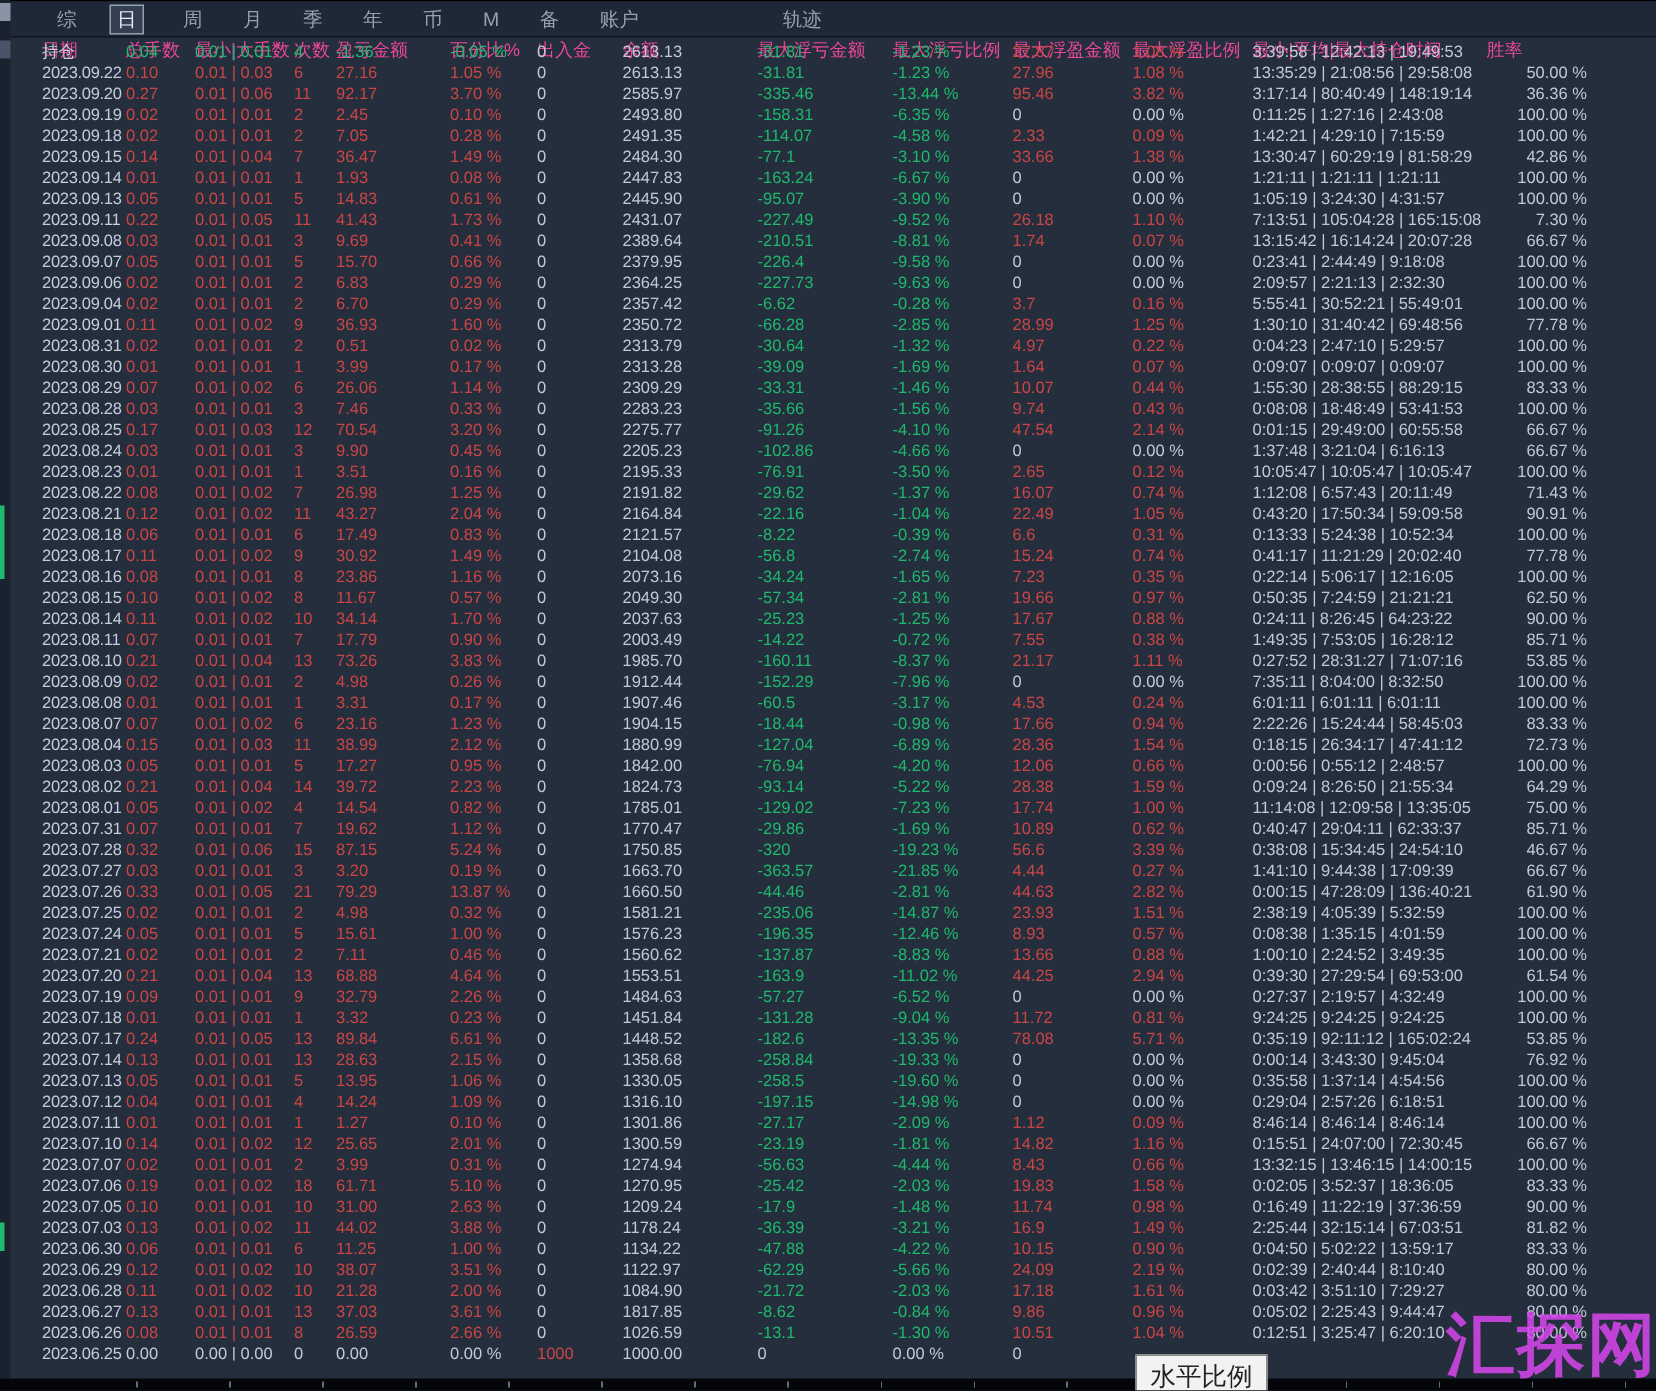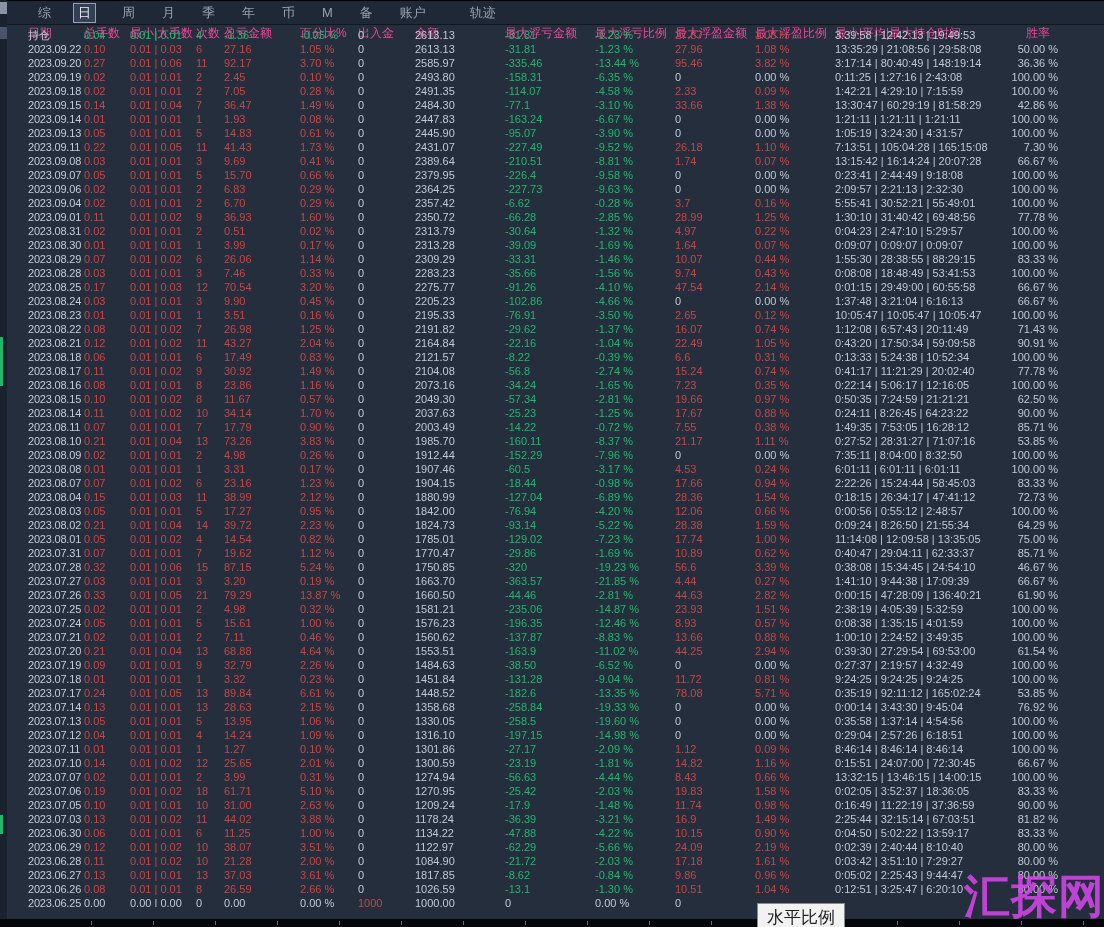--- a/index.html
+++ b/index.html
@@ -14,33 +14,33 @@
   .sb-btn2{position:absolute;left:0;top:27px;width:7px;height:12px;background:#49536a}
   .sb-mark{position:absolute;left:0;width:3px;background:var(--negative,#1eb96d)}
   .sb-mark.m1{top:337px;height:49px}
   .sb-mark.m2{top:815px;height:19px}
   
   .menubar{position:absolute;left:7px;top:1px;width:1097px;height:24px;background:#1f2836;
            display:flex;align-items:center;font-size:13px;color:#95a0b0;border-bottom:1px solid #11161f}
   .mi{margin-left:27px;white-space:nowrap}
   .mi:first-child{margin-left:31px}
   .mi.sel{background:#333f52;outline:1px solid #97a1b1;color:#e9edf3;padding:0 4px;margin-left:23px}
-  .mi.trail{margin-left:44px}
+  .mi.trail{margin-left:96px}
   
   .thead{position:absolute;left:7px;top:26px;display:flex;height:14px;line-height:14px;white-space:nowrap}
   .tbody{position:absolute;left:7px;top:28px;width:1097px;height:879px;overflow:hidden}
   .row{display:flex;height:14px;line-height:14px;font-size:11px;white-space:nowrap}
   .cell{flex:none}
   .c0{width:77px;padding-left:21px;letter-spacing:-.2px}
   .c1{width:46px}.c2{width:66px}.c3{width:28px}.c4{width:76px}.c5{width:58px}
   .c6{width:57px}.c7{width:90px}.c8{width:90px}.c9{width:80px}.c10{width:80px}
   .c11{width:80px}.c12{width:175px}
   .c13{width:94px;text-align:right;padding-right:46px}
   .hd{font-size:12px;color:#ec4899}
-  .hd.c13{transform:translateX(-54px);text-align:right;padding-right:0}
+  .hd.c13{transform:translateX(-54px);text-align:center;padding-right:0}
   .r{color:var(--positive,#cb4545)}
   .g{color:var(--negative,#1eb96d)}
   .w{color:var(--neutral,#c0c9d6)}
   .d{color:var(--date,#c5cdd9)}
   
   .hscroll{position:absolute;left:0;bottom:0;width:1104px;height:8px;background:#04060a}
   .hscroll::before{content:"";position:absolute;left:30px;top:2px;right:0;height:4px;
         background:repeating-linear-gradient(90deg,transparent 0 61px,#626b7a 61px 62px)}
   
   .tooltip{position:absolute;left:757px;top:903px;padding:2px 9px;background:#f2f2f2;
@@ -808,21 +808,21 @@
       </div>
       <div class="row">
         <span class="cell c0 d">2023.07.19</span>
         <span class="cell c1 r">0.09</span>
         <span class="cell c2 r">0.01 | 0.01</span>
         <span class="cell c3 r">9</span>
         <span class="cell c4 r">32.79</span>
         <span class="cell c5 r">2.26 %</span>
         <span class="cell c6 w">0</span>
         <span class="cell c7 w">1484.63</span>
-        <span class="cell c8 g">-38.50</span>
+        <span class="cell c8 g">-57.27</span>
         <span class="cell c9 g">-6.52 %</span>
         <span class="cell c10 w">0</span>
         <span class="cell c11 w">0.00 %</span>
         <span class="cell c12 w">0:27:37 | 2:19:57 | 4:32:49</span>
         <span class="cell c13 w">100.00 %</span>
       </div>
       <div class="row">
         <span class="cell c0 d">2023.07.18</span>
         <span class="cell c1 r">0.01</span>
         <span class="cell c2 r">0.01 | 0.01</span>

